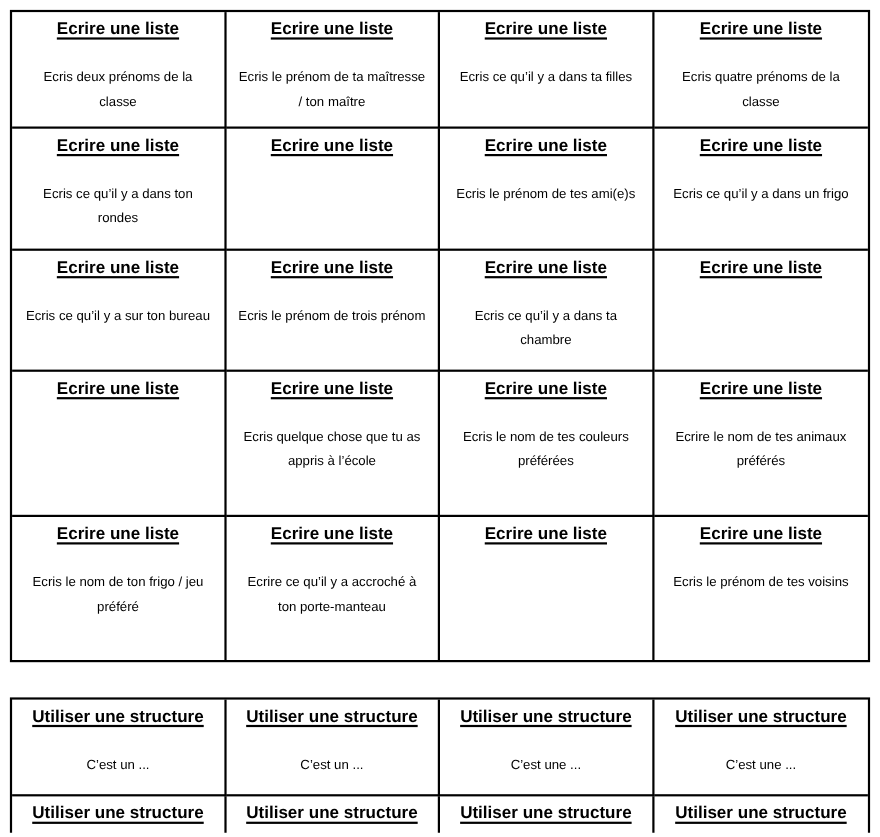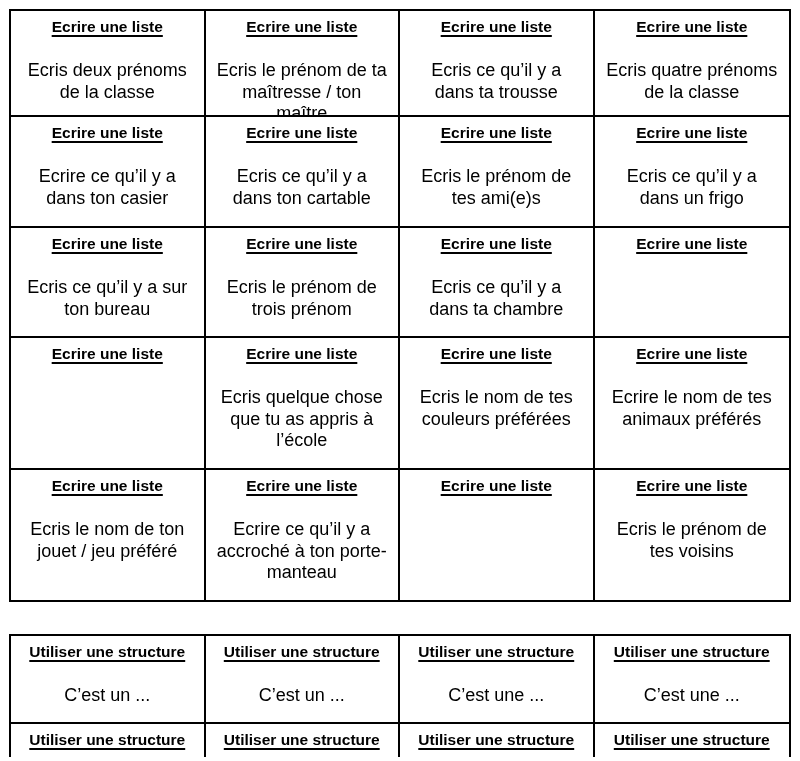--- a/index.html
+++ b/index.html
@@ -47,53 +47,52 @@
     font-weight: bold;
     font-size: 15.5px;
     line-height: 22px;
     text-decoration: underline;
     text-decoration-thickness: 2px;
     text-underline-offset: 3px;
     white-space: nowrap;
   }
   .card-prompt {
     margin-top: 22px;
-    font-size: 18px;
+    font-size: 12px;
     line-height: 21.5px;
   }
 </style>
 </head>
 <body>
 
 <div class="page">
 
   <div class="cards-grid grid-list">
     <div class="cell">
       <div class="card-title">Ecrire une liste</div>
       <div class="card-prompt">Ecris deux prénoms de la classe</div>
     </div>
     <div class="cell">
       <div class="card-title">Ecrire une liste</div>
       <div class="card-prompt">Ecris le prénom de ta maîtresse / ton maître</div>
     </div>
     <div class="cell">
       <div class="card-title">Ecrire une liste</div>
-      <div class="card-prompt">Ecris ce qu’il y a dans ta trousse</div>
+      <div class="card-prompt">Ecris ce qu’il y a dans ta filles</div>
     </div>
     <div class="cell">
       <div class="card-title">Ecrire une liste</div>
       <div class="card-prompt">Ecris quatre prénoms de la classe</div>
     </div>
     <div class="cell">
       <div class="card-title">Ecrire une liste</div>
-      <div class="card-prompt">Ecrire ce qu’il y a dans ton casier</div>
+      <div class="card-prompt">Ecris ce qu’il y a dans ton rondes</div>
     </div>
     <div class="cell">
       <div class="card-title">Ecrire une liste</div>
-      <div class="card-prompt">Ecris ce qu’il y a dans ton cartable</div>
     </div>
     <div class="cell">
       <div class="card-title">Ecrire une liste</div>
       <div class="card-prompt">Ecris le prénom de tes ami(e)s</div>
     </div>
     <div class="cell">
       <div class="card-title">Ecrire une liste</div>
       <div class="card-prompt">Ecris ce qu’il y a dans un frigo</div>
     </div>
     <div class="cell">
@@ -121,21 +120,21 @@
     <div class="cell">
       <div class="card-title">Ecrire une liste</div>
       <div class="card-prompt">Ecris le nom de tes couleurs préférées</div>
     </div>
     <div class="cell">
       <div class="card-title">Ecrire une liste</div>
       <div class="card-prompt">Ecrire le nom de tes animaux préférés</div>
     </div>
     <div class="cell">
       <div class="card-title">Ecrire une liste</div>
-      <div class="card-prompt">Ecris le nom de ton jouet / jeu préféré</div>
+      <div class="card-prompt">Ecris le nom de ton frigo / jeu préféré</div>
     </div>
     <div class="cell">
       <div class="card-title">Ecrire une liste</div>
       <div class="card-prompt">Ecrire ce qu’il y a accroché à ton porte-manteau</div>
     </div>
     <div class="cell">
       <div class="card-title">Ecrire une liste</div>
     </div>
     <div class="cell">
       <div class="card-title">Ecrire une liste</div>

